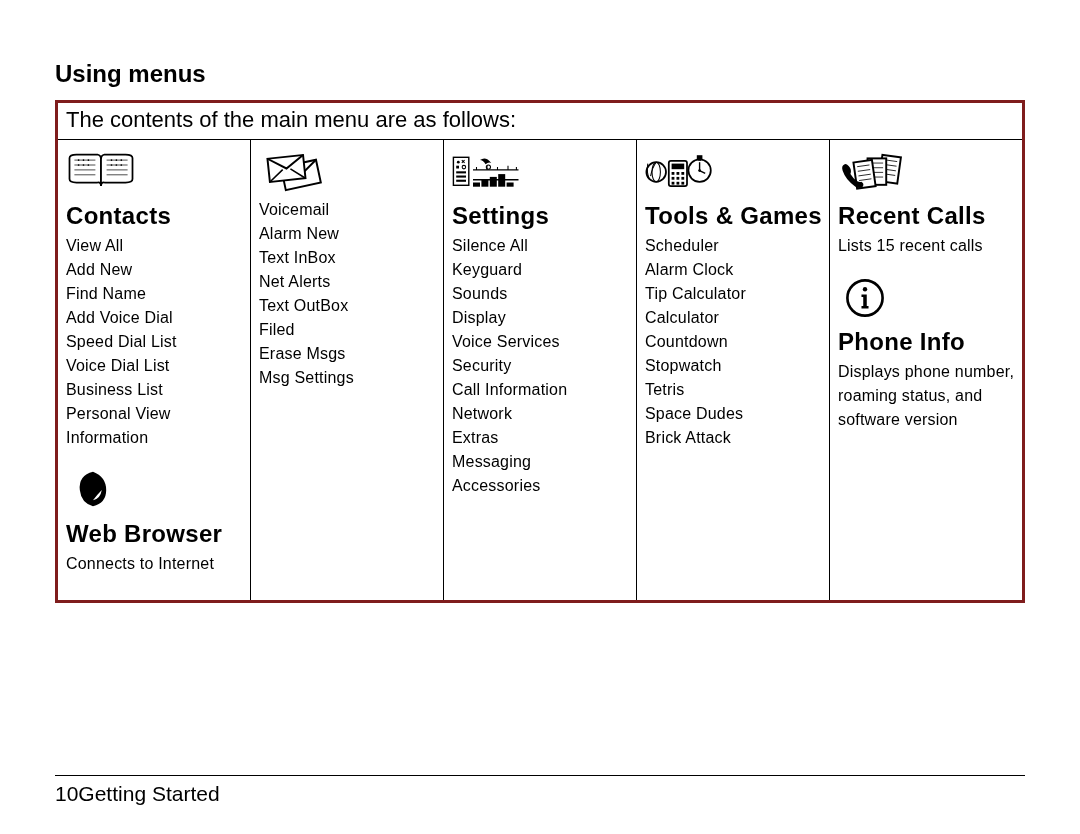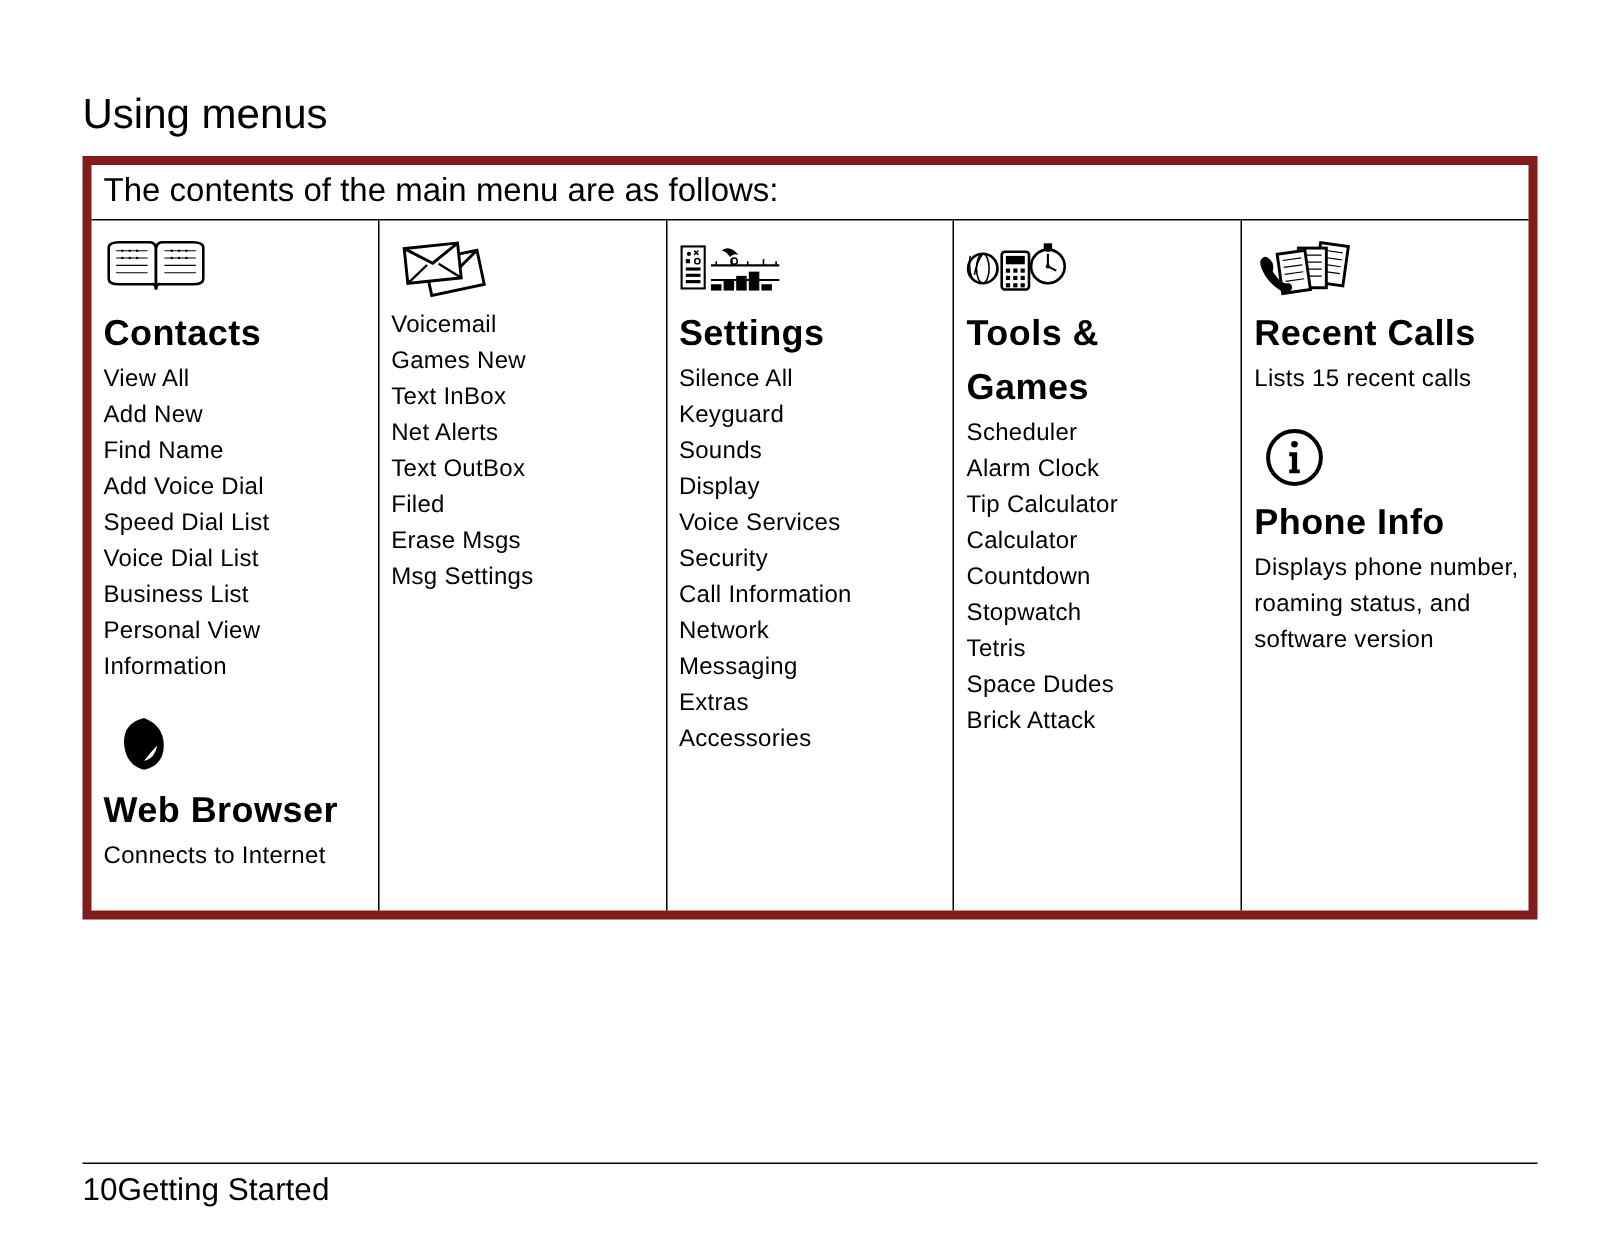--- a/index.html
+++ b/index.html
@@ -6,26 +6,26 @@
   body {
     width: 1080px;
     height: 834px;
     background: #fff;
     font-family: Arial, Helvetica, sans-serif;
     color: #000;
     padding: 60px 55px 30px 55px;
     position: relative;
   }
   h2.section-title {
-    font-size: 28px;
-    font-weight: normal;
+    font-size: 24px;
+    font-weight: bold;
     margin-bottom: 12px;
   }
   .intro-box {
-    border: 6px solid #7f1d1d;
+    border: 3px solid #7f1d1d;
     padding: 0;
   }
   .intro {
     font-size: 22px;
     padding: 4px 8px 6px 8px;
     border-bottom: 1px solid #000;
     font-weight: normal;
   }
   .cols {
     display: flex;
@@ -123,21 +123,21 @@
         <path d="M30 18 L53 33 L76 18" fill="none" stroke="#000" stroke-width="2.5"></path>
       </g>
       <g transform="rotate(-6 35 20)">
         <rect x="12" y="8" width="46" height="30" fill="#fff" stroke="#000" stroke-width="2.5"></rect>
         <path d="M12 8 L35 23 L58 8" fill="none" stroke="#000" stroke-width="2.5"></path>
         <path d="M12 38 L30 24 M58 38 L40 24" fill="none" stroke="#000" stroke-width="2"></path>
       </g>
     </svg>
           </div>
           <div class="menu-item">Voicemail</div>
-          <div class="menu-item">Games New</div>
+          <div class="menu-item">Alarm New</div>
           <div class="menu-item">Text InBox</div>
           <div class="menu-item">Net Alerts</div>
           <div class="menu-item">Text OutBox</div>
           <div class="menu-item">Filed</div>
           <div class="menu-item">Erase Msgs</div>
           <div class="menu-item">Msg Settings</div>
         </div>
       </div>
       <div class="col">
         <div class="menu-block">
@@ -165,22 +165,22 @@
           </div>
           <div class="menu-title">Settings</div>
           <div class="menu-item">Silence All</div>
           <div class="menu-item">Keyguard</div>
           <div class="menu-item">Sounds</div>
           <div class="menu-item">Display</div>
           <div class="menu-item">Voice Services</div>
           <div class="menu-item">Security</div>
           <div class="menu-item">Call Information</div>
           <div class="menu-item">Network</div>
+          <div class="menu-item">Extras</div>
           <div class="menu-item">Messaging</div>
-          <div class="menu-item">Extras</div>
           <div class="menu-item">Accessories</div>
         </div>
       </div>
       <div class="col">
         <div class="menu-block">
           <div class="icon-cell">
             <svg xmlns="http://www.w3.org/2000/svg" viewBox="0 0 100 52">
       <circle cx="16" cy="26" r="14" fill="#fff" stroke="#000" stroke-width="2.5"></circle>
       <path d="M4 14 Q2 26 6 36 M16 12 Q10 20 8 32" fill="none" stroke="#000" stroke-width="1.5"></path>
       <ellipse cx="16" cy="26" rx="6" ry="14" fill="none" stroke="#000" stroke-width="1.5"></ellipse>

